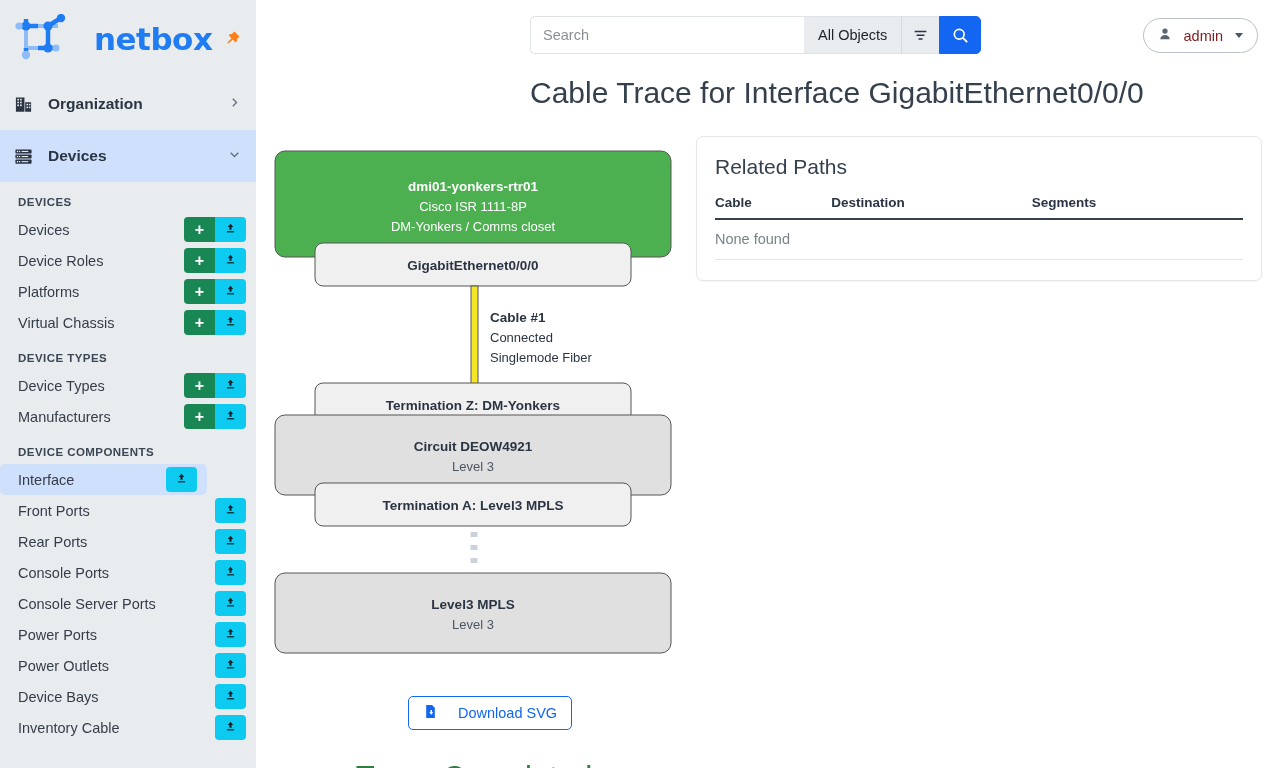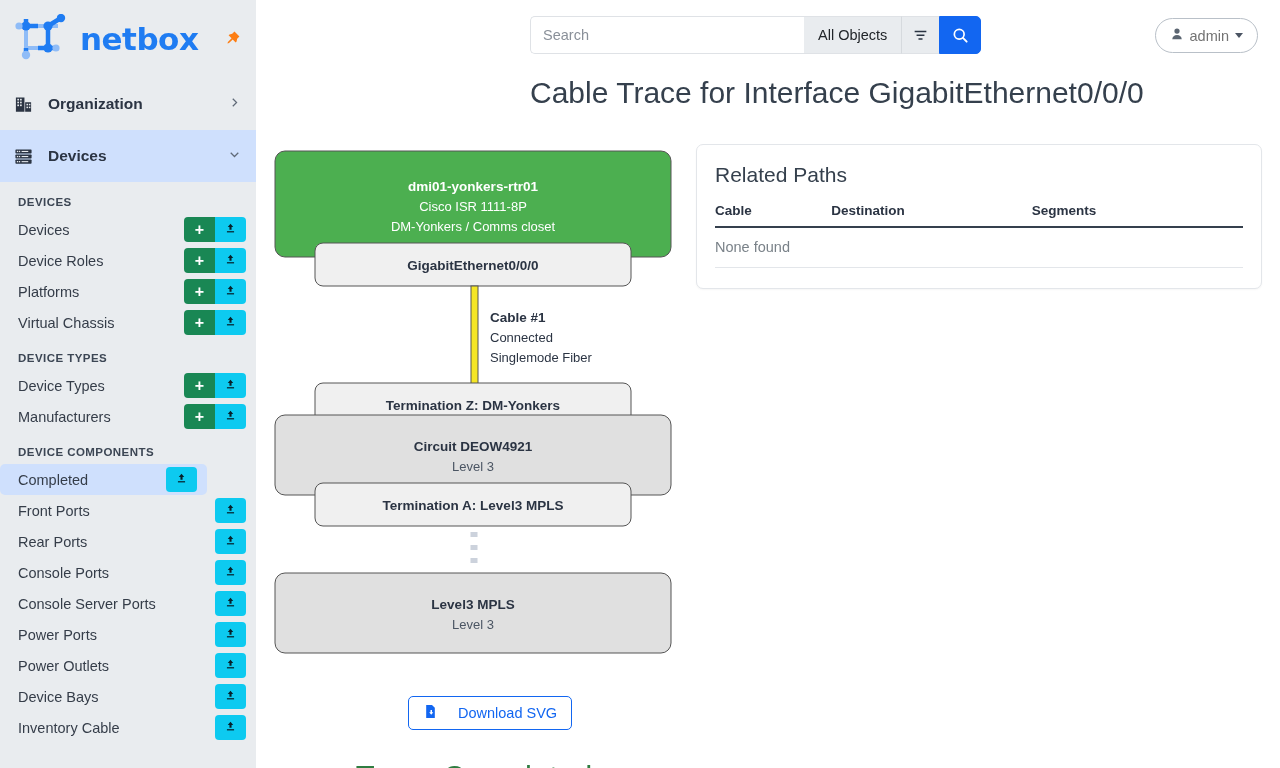--- a/index.html
+++ b/index.html
@@ -19,21 +19,21 @@
     background: #e9ecef;
     flex: 0 0 256px;
     overflow: hidden;
     position: relative;
   }
   .brand-row {
     height: 78px;
     display: flex; align-items: center;
     padding: 0 16px 0 14px;
   }
-  .brand-logo { display: flex; align-items: center; gap: 2px; }
+  .brand-logo { display: flex; align-items: center; gap: 16px; }
   .brand-word {
     font-size: 31px; font-weight: bold; color: #1f7cf2;
     letter-spacing: -0.5px; line-height: 1;
     font-family: "DejaVu Sans", sans-serif;
   }
   .pin-icon { margin-left: auto; color: #fd7e14; font-size: 15px; line-height: 1; transform: rotate(45deg); }
 
   .nav-group {
     display: flex; align-items: center;
     padding: 10px 16px 10px 14px;
@@ -113,23 +113,23 @@
   }
   .search-go {
     width: 42px; background: #1266f1;
     display: flex; align-items: center; justify-content: center;
     border: 1px solid #1266f1; border-radius: 0 5px 5px 0;
     cursor: pointer;
   }
   .user-btn {
     position: absolute; right: 22px; top: 18px;
     height: 35px; min-width: 100px;
-    display: flex; align-items: center; justify-content: center; gap: 6px;
+    display: flex; align-items: center; justify-content: center; gap: 12px;
     border: 1px solid #b9c0c8; border-radius: 18px;
-    background: #fff; color: #737373; font-size: 14.5px;
+    background: #fff; color: #7f1d1d; font-size: 14.5px;
     padding: 0 14px; cursor: pointer;
   }
   .caret { width: 0; height: 0; border-left: 4.5px solid transparent; border-right: 4.5px solid transparent; border-top: 5.5px solid #4b5563; }
 
   .page-title {
     font-size: 30px; font-weight: normal; color: #35404d;
     padding: 4px 0 0 18px; margin: 0;
     position: absolute; left: 256px; top: 72px;
   }
 
@@ -146,21 +146,21 @@
     font-size: 14.5px; padding: 7px 14px;
     cursor: pointer;
   }
   .trace-status {
     position: absolute; left: 0; top: 610px; width: 400px;
     text-align: center; font-size: 31px; color: #2f7d41;
   }
 
   
   .card {
-    position: absolute; left: 440px; top: 20px;
+    position: absolute; left: 440px; top: 12px;
     width: 566px; 
     background: #fff;
     border: 1px solid #e3e6ea; border-radius: 7px;
     box-shadow: 0 1px 2px rgba(0,0,0,0.04);
     padding: 16px 18px 20px 18px;
   }
   .card-title { font-size: 21px; color: #35404d; margin: 2px 0 16px 0; font-weight: normal; }
   table.rp { width: 100%; border-collapse: collapse; }
   table.rp th {
     text-align: left; font-size: 13.5px; font-weight: bold; color: #2b3443;
@@ -334,21 +334,21 @@
             <div class="mini-btn mini-imp">
               <span><svg width="13" height="13" viewBox="0 0 16 16">
                   <path fill="#07202a" d="M8 2.2 11.4 6H9.3v3.6H6.7V6H4.6z"></path>
                   <rect x="3.6" y="11.3" width="8.8" height="1.5" fill="#07202a"></rect>
                 </svg></span>
             </div>
           </div>
         </div>
         <div class="sub-header">DEVICE COMPONENTS</div>
         <div class="nav-item selected">
-          <span class="nlabel">Completed</span>
+          <span class="nlabel">Interface</span>
           <div class="btn-pair">
             <div class="mini-btn mini-imp solo">
               <span><svg width="13" height="13" viewBox="0 0 16 16">
                   <path fill="#07202a" d="M8 2.2 11.4 6H9.3v3.6H6.7V6H4.6z"></path>
                   <rect x="3.6" y="11.3" width="8.8" height="1.5" fill="#07202a"></rect>
                 </svg></span>
             </div>
           </div>
         </div>
         <div class="nav-item">

